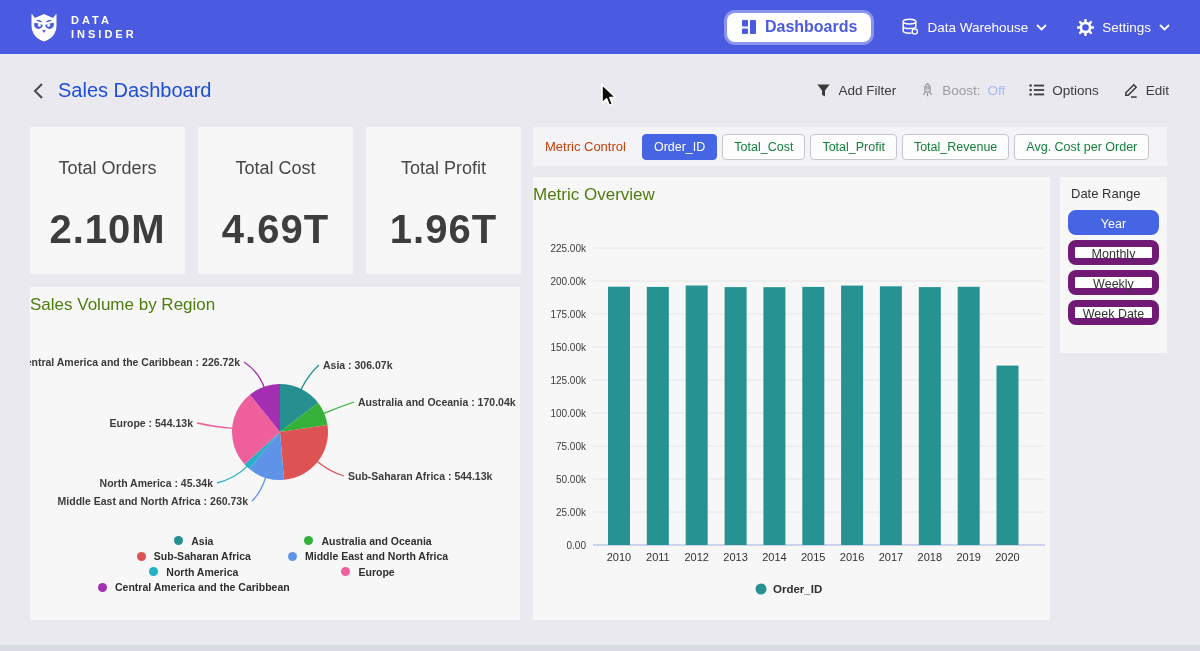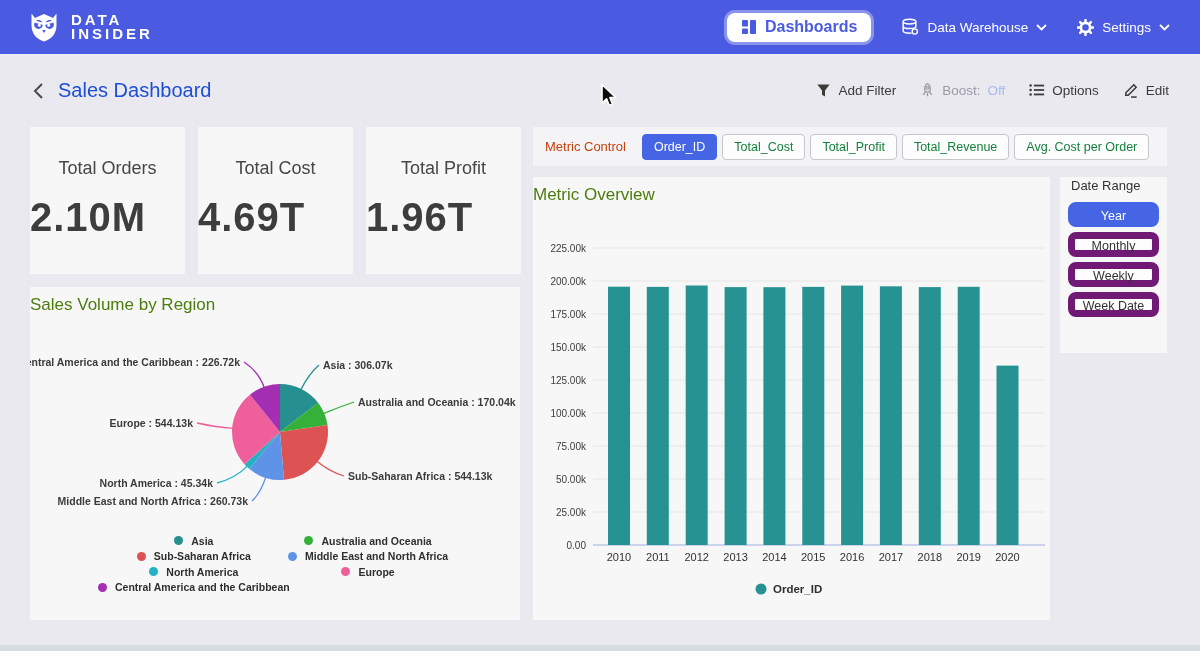--- a/index.html
+++ b/index.html
@@ -3,41 +3,41 @@
 <meta charset="utf-8">
 <style>
   * { margin:0; padding:0; box-sizing:border-box; }
   html,body { width:1200px; height:651px; }
   body { font-family:"Liberation Sans", sans-serif; background:#e9e9ef; overflow:hidden; }
   .page { position:relative; width:1200px; height:651px; background:#e9e9ef; overflow:hidden; }
 
   
   .navbar { position:absolute; left:0; top:0; width:1200px; height:54px; background:#4a5be2; }
   .brand { position:absolute; left:28px; top:10px; display:flex; align-items:center; gap:11px; cursor:pointer; }
-  .brand-text { color:#fff; font-size:15px; font-weight:bold; letter-spacing:3px; line-height:14px; }
+  .brand-text { color:#fff; font-size:11px; font-weight:bold; letter-spacing:3px; line-height:14px; }
   .nav-right { position:absolute; right:30px; top:0; height:54px; display:flex; align-items:center; gap:30px; }
   .nav-pill { display:flex; align-items:center; gap:8px; height:29px; padding:0 14px; background:#fff; border:none;
               border-radius:8px; color:#4a5be2; font-family:inherit; font-size:16px; font-weight:bold; cursor:pointer;
               box-shadow:0 0 0 3px rgba(255,255,255,0.35); }
   .nav-item { display:flex; align-items:center; gap:8px; color:#fff; font-size:13.5px; cursor:pointer; }
 
   
   .back-btn { position:absolute; left:28px; top:82px; width:20px; height:20px; background:none; border:none; cursor:pointer; }
   .page-title { position:absolute; left:58px; top:79px; font-size:20px; font-weight:500; color:#1d4ed8; }
   .subheader-actions { position:absolute; right:31px; top:82px; display:flex; align-items:center; gap:24px; }
   .action-btn { display:flex; align-items:center; gap:7px; background:none; border:none; font-family:inherit;
                 font-size:13.5px; font-weight:500; color:#3b3b3b; cursor:pointer; }
   .action-btn .muted { color:#9b9ba3; }
   .boost-off { color:#a9baf0; }
 
   
   .card { position:absolute; background:#f7f7f7; }
   .kpi-card { top:127px; width:155px; height:147px; }
   .kpi-label { text-align:center; margin-top:31px; font-size:18px; font-weight:500; color:#474747; }
-  .kpi-value { margin-top:16px; font-size:40px; font-weight:bold; color:#3d3d3d; letter-spacing:1px; }
+  .kpi-value { text-align:center; margin-top:28px; font-size:40px; font-weight:bold; color:#3d3d3d; letter-spacing:1px; }
 
   .pie-card { left:30px; top:287px; width:490px; height:333px; }
   .card-title { text-align:left; padding-top:8px; font-size:17px; color:#4d7c0f; }
   #pie-svg { position:absolute; left:0; top:38px; }
   .pie-legend-col { position:absolute; top:246px; }
   .pie-legend-col.c1 { left:68px; }
   .pie-legend-col.c2 { left:258px; }
   .legend-item { display:flex; align-items:center; height:15.5px; cursor:pointer;justify-content:center; }
   .legend-dot { width:9px; height:9px; border-radius:50%; margin-right:8px; flex:none; }
   .legend-txt { font-size:10.5px; font-weight:bold; color:#2f2f2f; white-space:nowrap; }
@@ -48,21 +48,21 @@
   .metric-label { font-size:13px; font-weight:500; color:#c2410c; margin-right:11px; }
   .chip-btn { height:26px; padding:0 11px; background:#fdfdfd; border:1px solid #c6c6cc; border-radius:4px;
               font-family:inherit; font-size:12.5px; color:#15803d; cursor:pointer; }
   .chip-btn.selected { background:#4565e4; border-color:#4565e4; color:#fff; }
 
   
   .bar-card { left:533px; top:177px; width:517px; height:443px; }
   #bar-svg { position:absolute; left:0; top:50px; }
 
   
-  .date-card { left:1060px; top:177px; width:107px; height:176px; padding:0 8px; }
+  .date-card { left:1060px; top:177px; width:107px; height:176px; padding:8px 8px; }
   .date-label { font-size:13px; font-weight:500; color:#333; margin:1px 0 9px 3px; }
   .date-btn { display:block; width:91px; height:25px; margin-bottom:5px; background:#fdfdfd; border:7px solid #701a75;
               border-radius:8px; font-family:inherit; font-size:12.5px; color:#333; cursor:pointer; }
   .date-btn.selected { background:#4565e4; border-color:#4565e4; color:#fff; }
 
   .footer-strip { position:absolute; left:0; bottom:0; width:1200px; height:6px; background:#d9dbe3; }
   .cursor { position:absolute; left:598px; top:83px; pointer-events:none; }
 
   svg text { font-family:"Liberation Sans", sans-serif; }
 </style>

